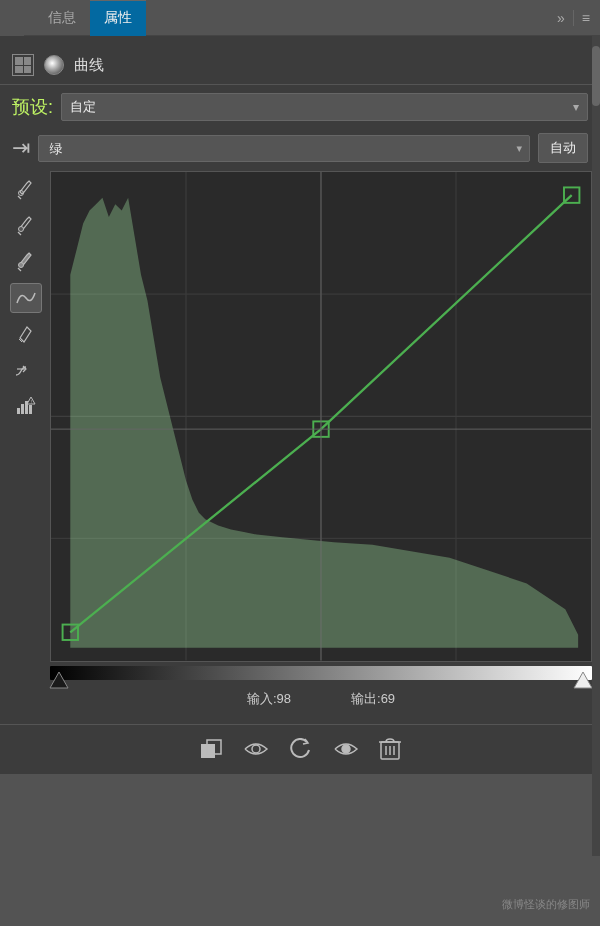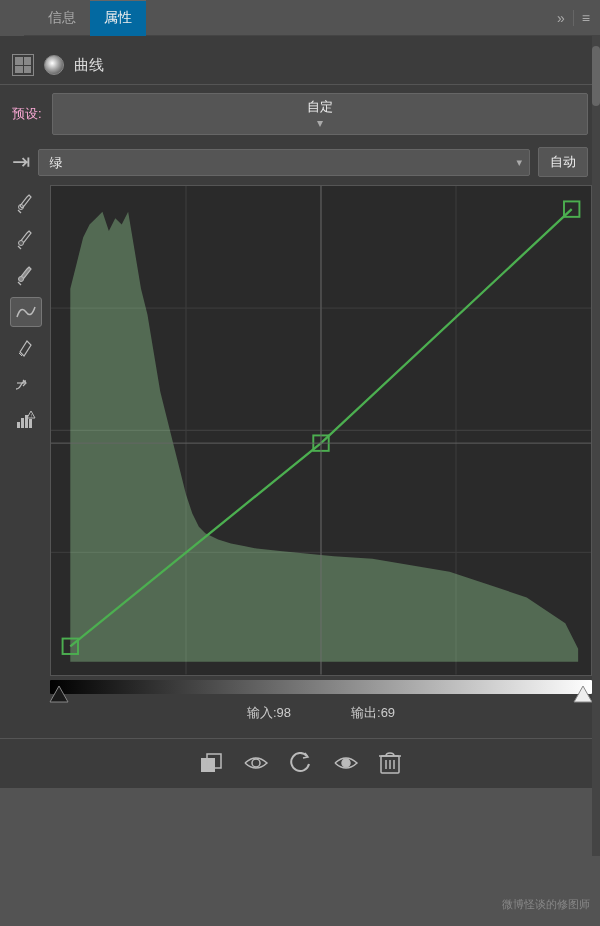--- a/index.html
+++ b/index.html
@@ -95,22 +95,22 @@
     }
 
     
     .preset-row {
       display: flex;
       align-items: center;
       padding: 8px 12px;
       gap: 8px;
     }
     .preset-label {
-      font-size: 13px;
-      color: #f9a8d4;
+      font-size: 18px;
+      color: #bef264;
       min-width: 32px;
     }
     .preset-select {
       flex: 1;
       background: #555;
       border: 1px solid #666;
       color: #eee;
       padding: 4px 8px;
       font-size: 13px;
       appearance: none;
@@ -308,21 +308,21 @@
         <div></div>
         <div></div>
         <div></div>
     </div>
     <div class="circle-mask"></div>
     <span class="curve-title-text">曲线</span>
   </div>
 
   <div class="preset-row">
     <span class="preset-label">预设:</span>
-    <div class="preset-select" style="display:flex;align-items:center;justify-content:space-between;flex-direction:column;">
+    <div class="preset-select" style="display:flex;align-items:center;justify-content:space-between;">
       <span>自定</span>
       <span style="color:#aaa;font-size:12px;">▾</span>
     </div>
   </div>
 
   <div class="channel-row">
     <div class="channel-left">
       <span class="arrow-icon" style="font-size:22px;color:#bbb;">⇥</span>
     </div>
     <div class="channel-select-wrapper">

